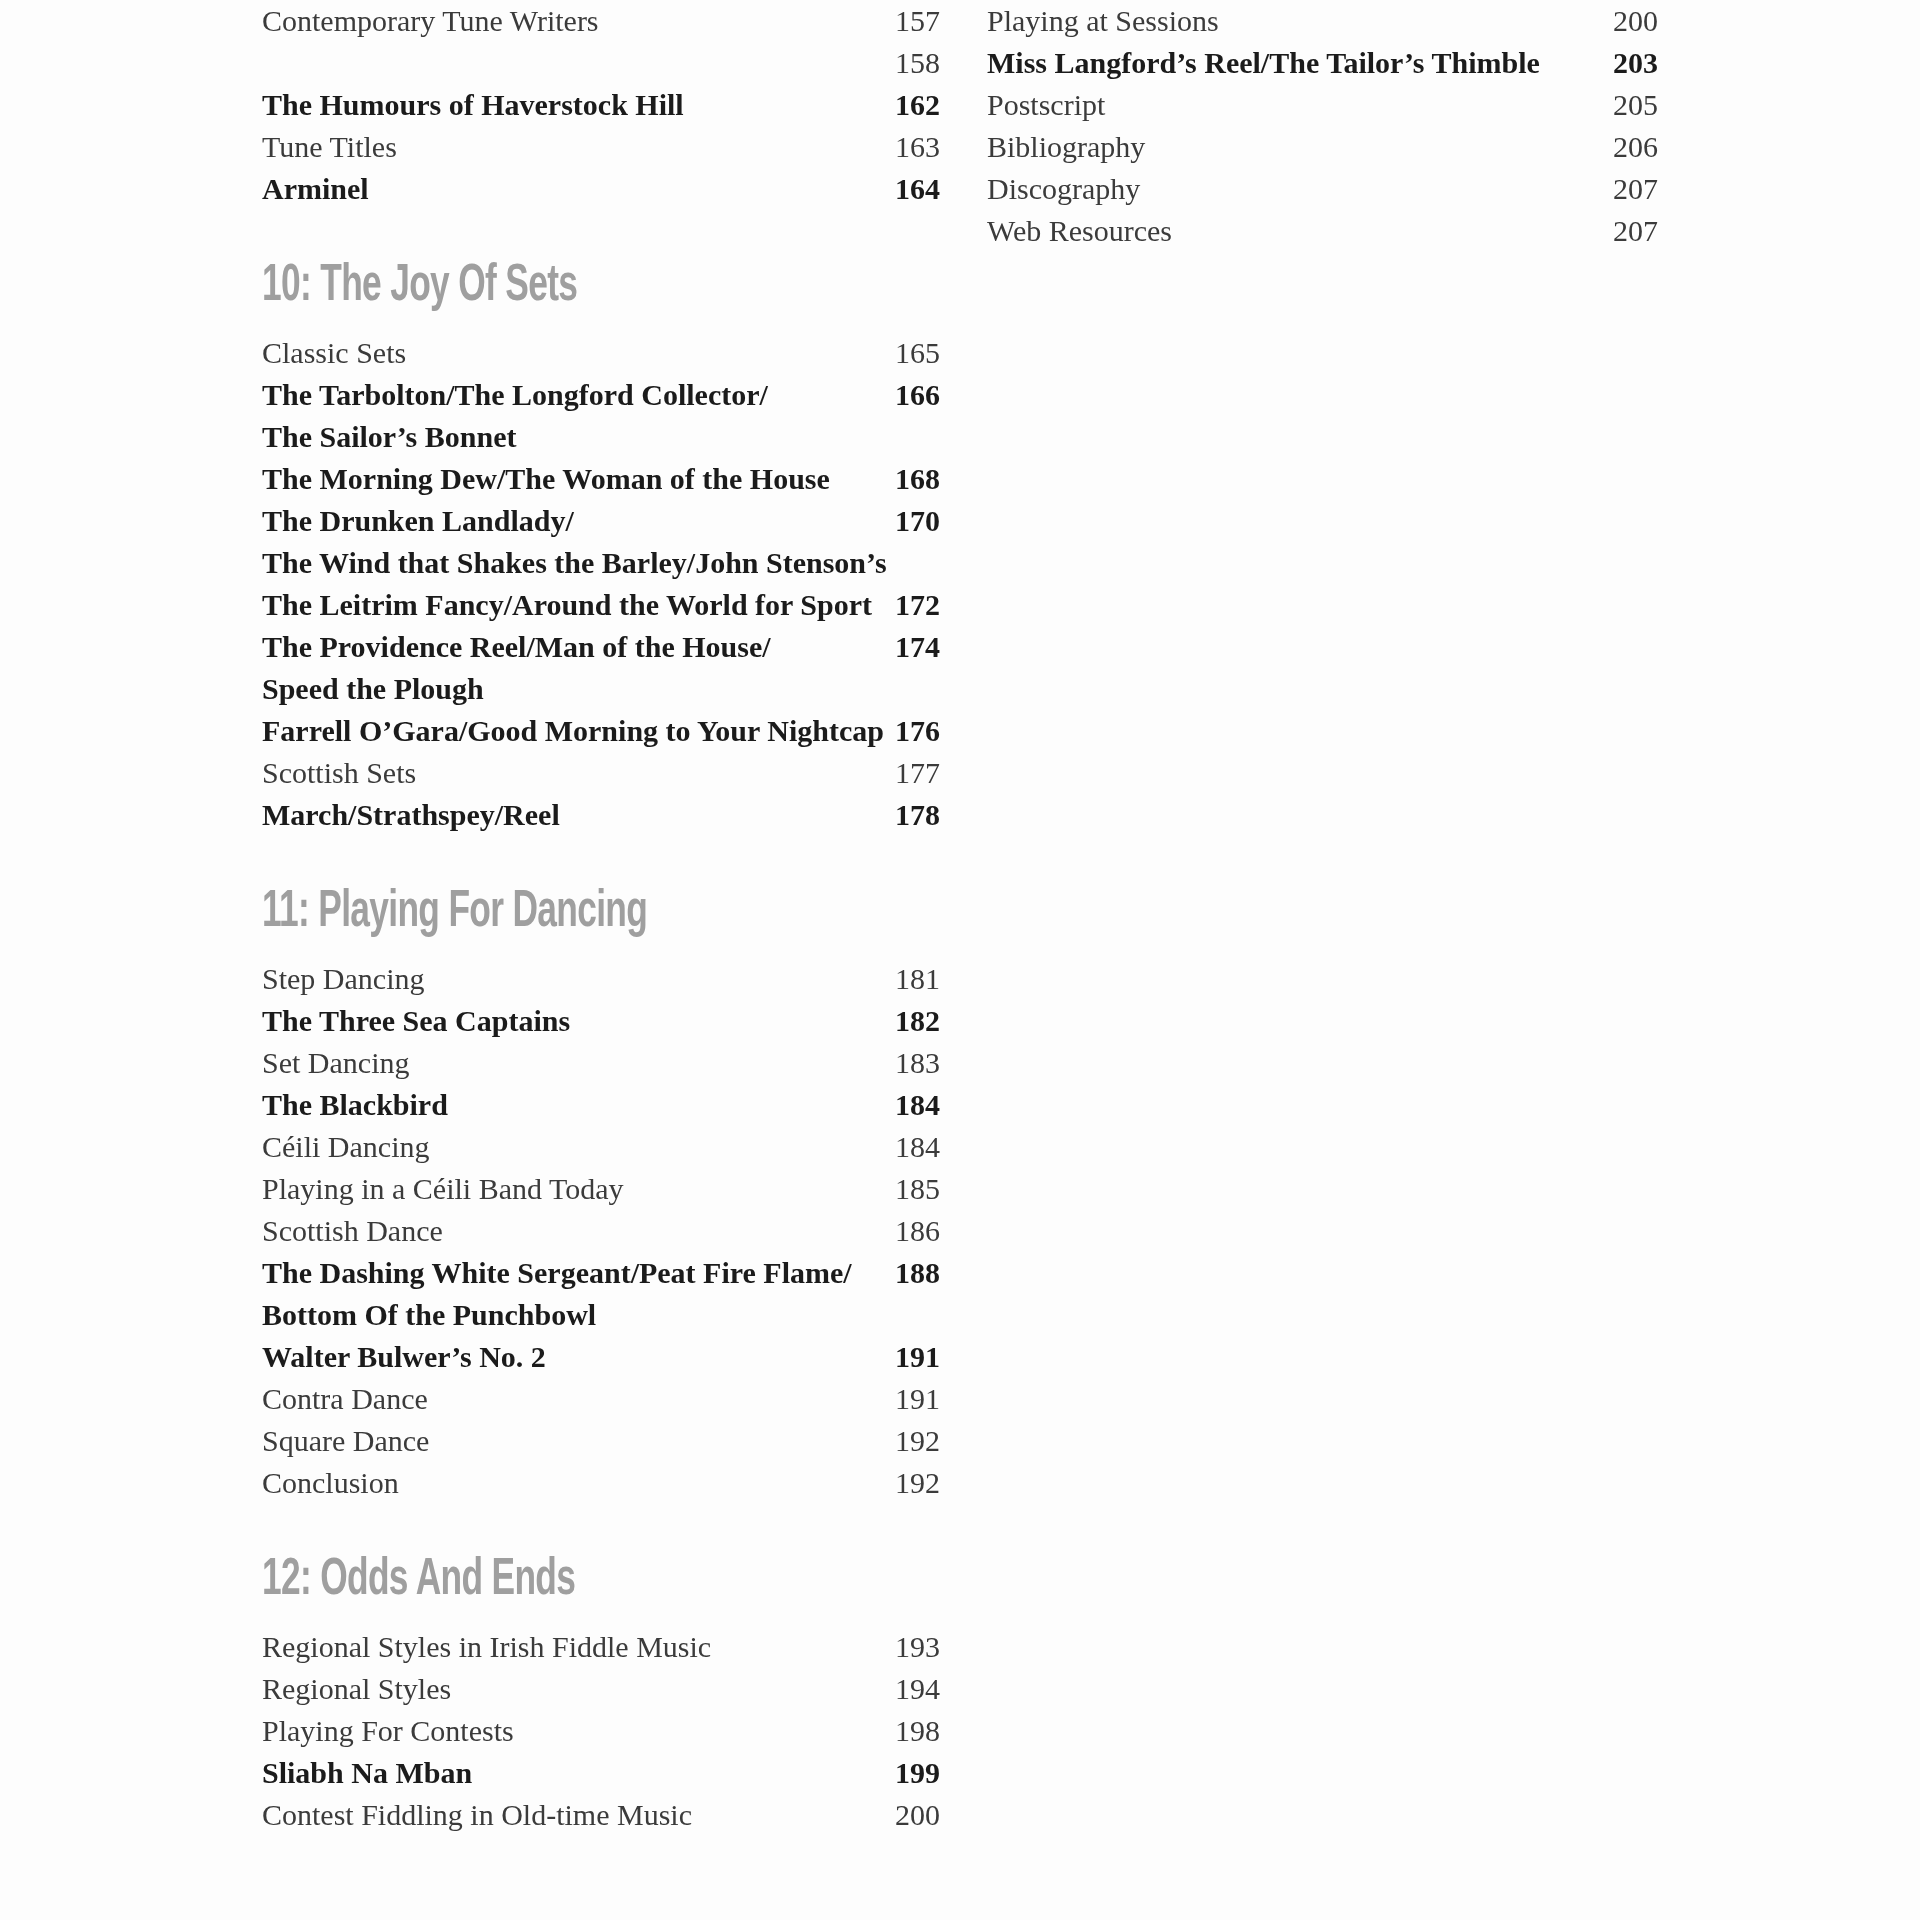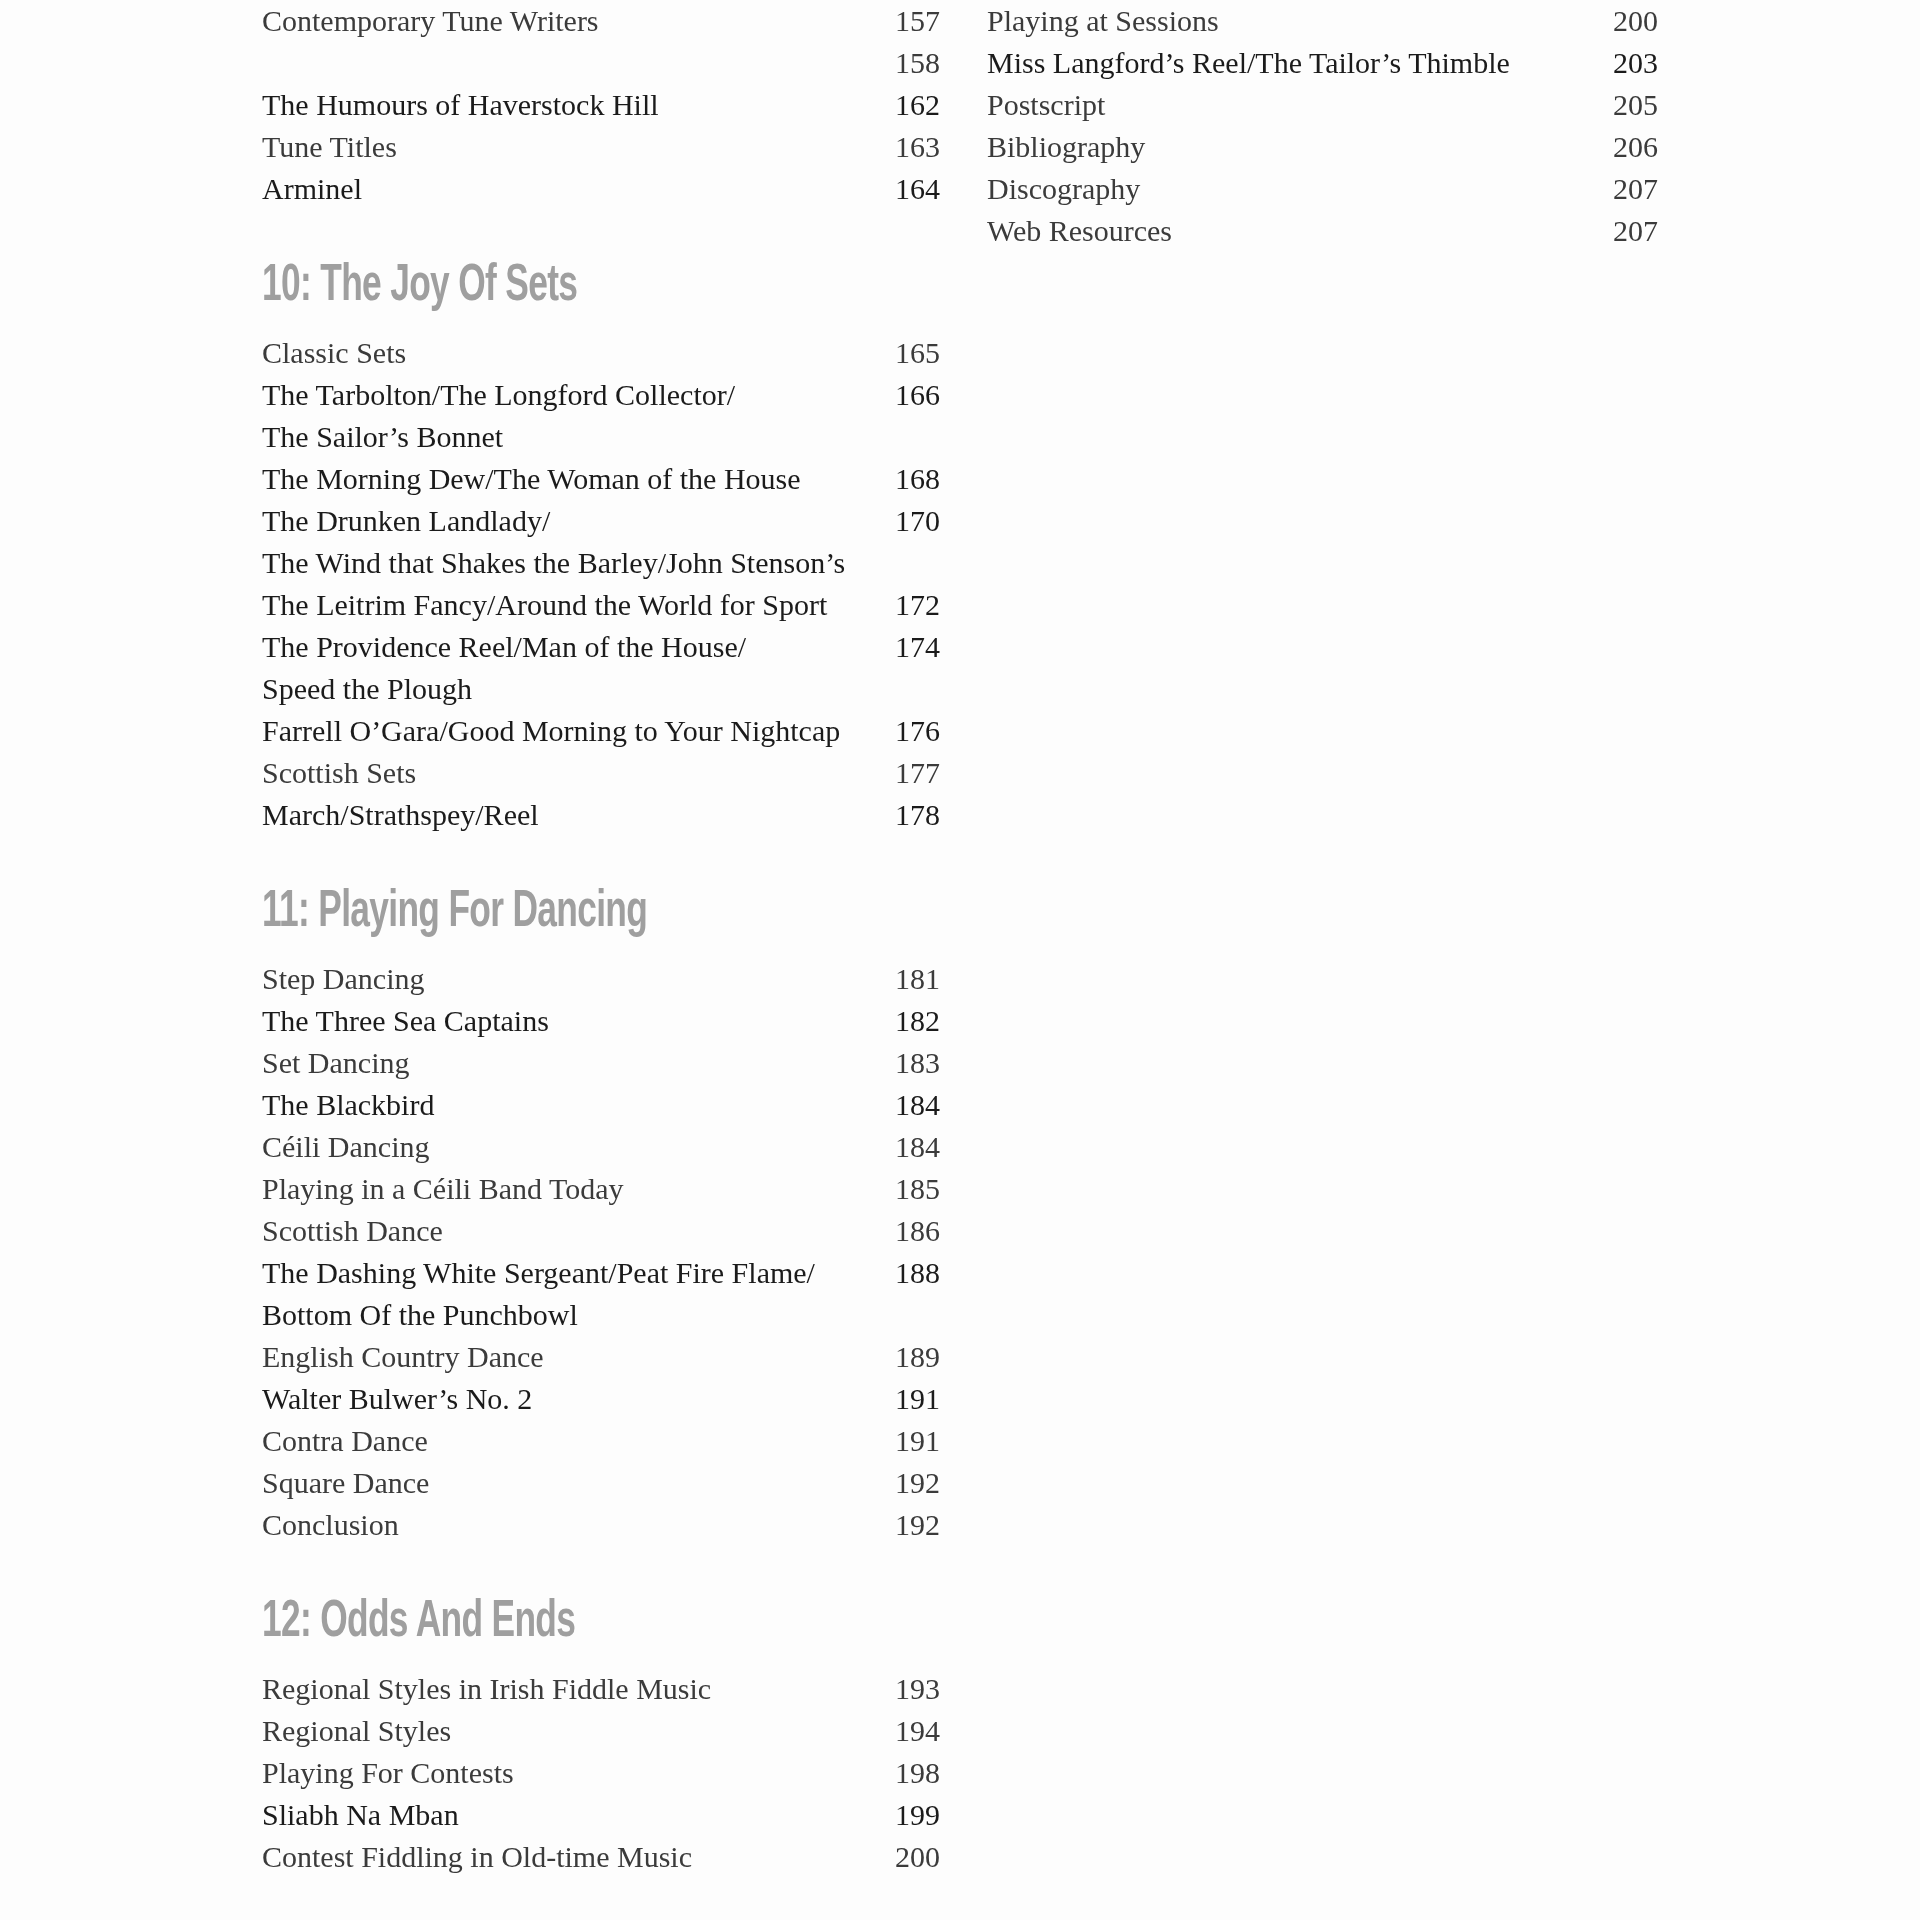--- a/index.html
+++ b/index.html
@@ -28,21 +28,21 @@
   }
   .toc-row {
     position: relative;
     font-size: 30px;
     line-height: 42px;
     height: 42px;
     color: var(--text-regular, #3b3b3b);
     white-space: nowrap;
   }
   .toc-row.bold {
-    font-weight: normal;
+    font-weight: bold;
     color: var(--text-bold, #1b1b1b);
   }
   .toc-title {
     display: inline-block;
   }
   .toc-page {
     position: absolute;
     right: 0;
     top: 0;
   }
@@ -89,21 +89,20 @@
     <div class="section-header"><span class="hdr-inner">11: Playing For Dancing</span></div>
     <div class="toc-row"><span class="toc-title">Step Dancing</span><span class="toc-page">181</span></div>
     <div class="toc-row bold"><span class="toc-title">The Three Sea Captains</span><span class="toc-page">182</span></div>
     <div class="toc-row"><span class="toc-title">Set Dancing</span><span class="toc-page">183</span></div>
     <div class="toc-row bold"><span class="toc-title">The Blackbird</span><span class="toc-page">184</span></div>
     <div class="toc-row"><span class="toc-title">Céili Dancing</span><span class="toc-page">184</span></div>
     <div class="toc-row"><span class="toc-title">Playing in a Céili Band Today</span><span class="toc-page">185</span></div>
     <div class="toc-row"><span class="toc-title">Scottish Dance</span><span class="toc-page">186</span></div>
     <div class="toc-row bold"><span class="toc-title">The Dashing White Sergeant/Peat Fire Flame/</span><span class="toc-page">188</span></div>
     <div class="toc-row bold"><span class="toc-title">Bottom Of the Punchbowl</span></div>
-    <div class="toc-row"><span class="toc-title">English Country Dance</span><span class="toc-page">189</span></div>
     <div class="toc-row bold"><span class="toc-title">Walter Bulwer’s No. 2</span><span class="toc-page">191</span></div>
     <div class="toc-row"><span class="toc-title">Contra Dance</span><span class="toc-page">191</span></div>
     <div class="toc-row"><span class="toc-title">Square Dance</span><span class="toc-page">192</span></div>
     <div class="toc-row"><span class="toc-title">Conclusion</span><span class="toc-page">192</span></div>
     <div class="section-header"><span class="hdr-inner">12: Odds And Ends</span></div>
     <div class="toc-row"><span class="toc-title">Regional Styles in Irish Fiddle Music</span><span class="toc-page">193</span></div>
     <div class="toc-row"><span class="toc-title">Regional Styles</span><span class="toc-page">194</span></div>
     <div class="toc-row"><span class="toc-title">Playing For Contests</span><span class="toc-page">198</span></div>
     <div class="toc-row bold"><span class="toc-title">Sliabh Na Mban</span><span class="toc-page">199</span></div>
     <div class="toc-row"><span class="toc-title">Contest Fiddling in Old-time Music</span><span class="toc-page">200</span></div>

